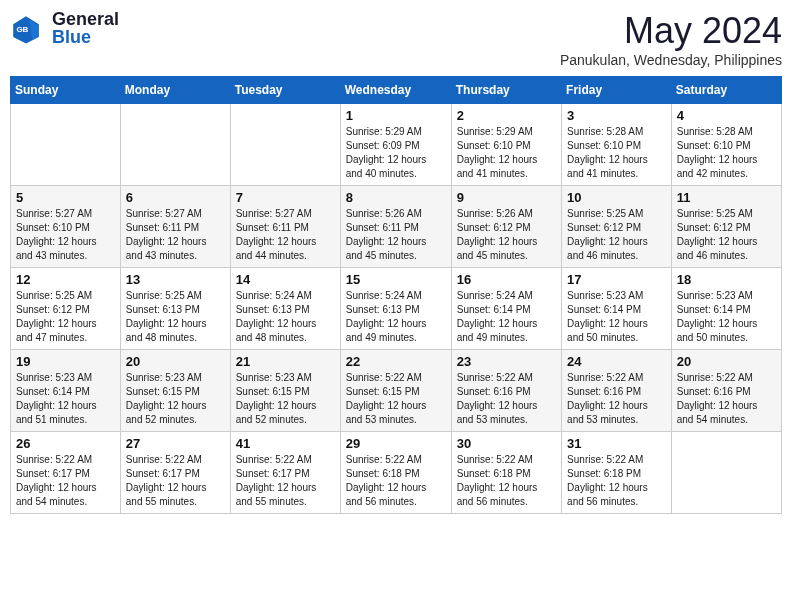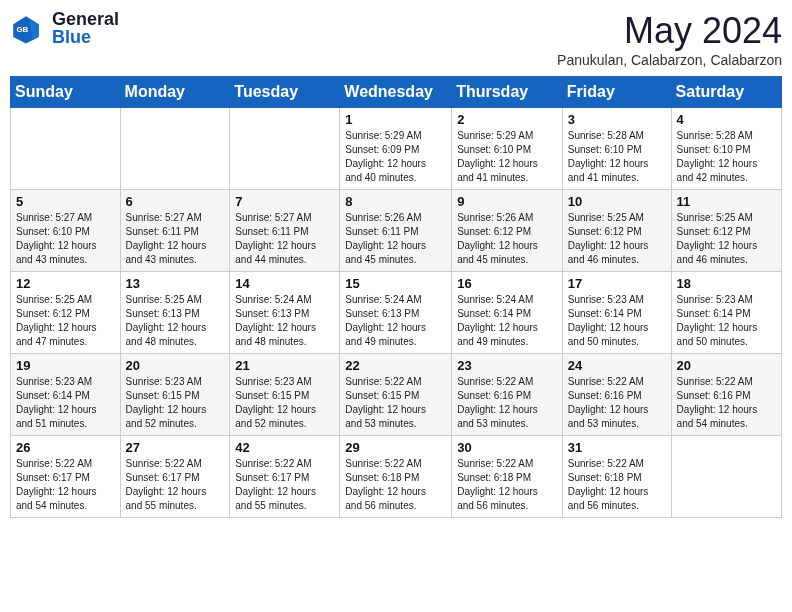--- a/index.html
+++ b/index.html
@@ -48,21 +48,21 @@
       border-collapse: collapse;
       font-size: 11px;
     }
     .calendar-table thead tr {
       background-color: #1565c0;
       color: #fff;
     }
     .calendar-table thead th {
       padding: 6px 4px;
       text-align: left;
-      font-size: 16px;
+      font-size: 12px;
       font-weight: bold;
       border: 1px solid #1565c0;
     }
     .calendar-table tbody tr {
       vertical-align: top;
     }
     .calendar-table tbody td {
       border: 1px solid #ccc;
       padding: 4px 5px;
       width: 113px;
@@ -97,21 +97,21 @@
       <polygon points="24,8 36,16 36,28 28,34" fill="#1976d2"></polygon>
       <text x="8" y="24" font-size="10" fill="white" font-weight="bold">GB</text>
     </svg>
     <div class="logo-text">
       <div>General</div>
       <div style="color:#1565c0;margin-top:-2px;">Blue</div>
     </div>
   </div>
   <div class="title-area">
     <div class="main-title">May 2024</div>
-    <div class="subtitle">Panukulan, Calabarzon, Calabarzon</div>
+    <div class="subtitle">Panukulan, Wednesday, Philippines</div>
   </div>
 </div>
 
 <table class="calendar-table">
   <thead>
     <tr>
     <th>Sunday</th>
         <th>Monday</th>
         <th>Tuesday</th>
         <th>Wednesday</th>
@@ -316,21 +316,21 @@
 and 54 minutes.</div>
         </td>
         <td>
           <div class="day-number">27</div>
           <div class="day-info" style="white-space: pre-line;">Sunrise: 5:22 AM
 Sunset: 6:17 PM
 Daylight: 12 hours
 and 55 minutes.</div>
         </td>
         <td>
-          <div class="day-number">42</div>
+          <div class="day-number">41</div>
           <div class="day-info" style="white-space: pre-line;">Sunrise: 5:22 AM
 Sunset: 6:17 PM
 Daylight: 12 hours
 and 55 minutes.</div>
         </td>
         <td>
           <div class="day-number">29</div>
           <div class="day-info" style="white-space: pre-line;">Sunrise: 5:22 AM
 Sunset: 6:18 PM
 Daylight: 12 hours

